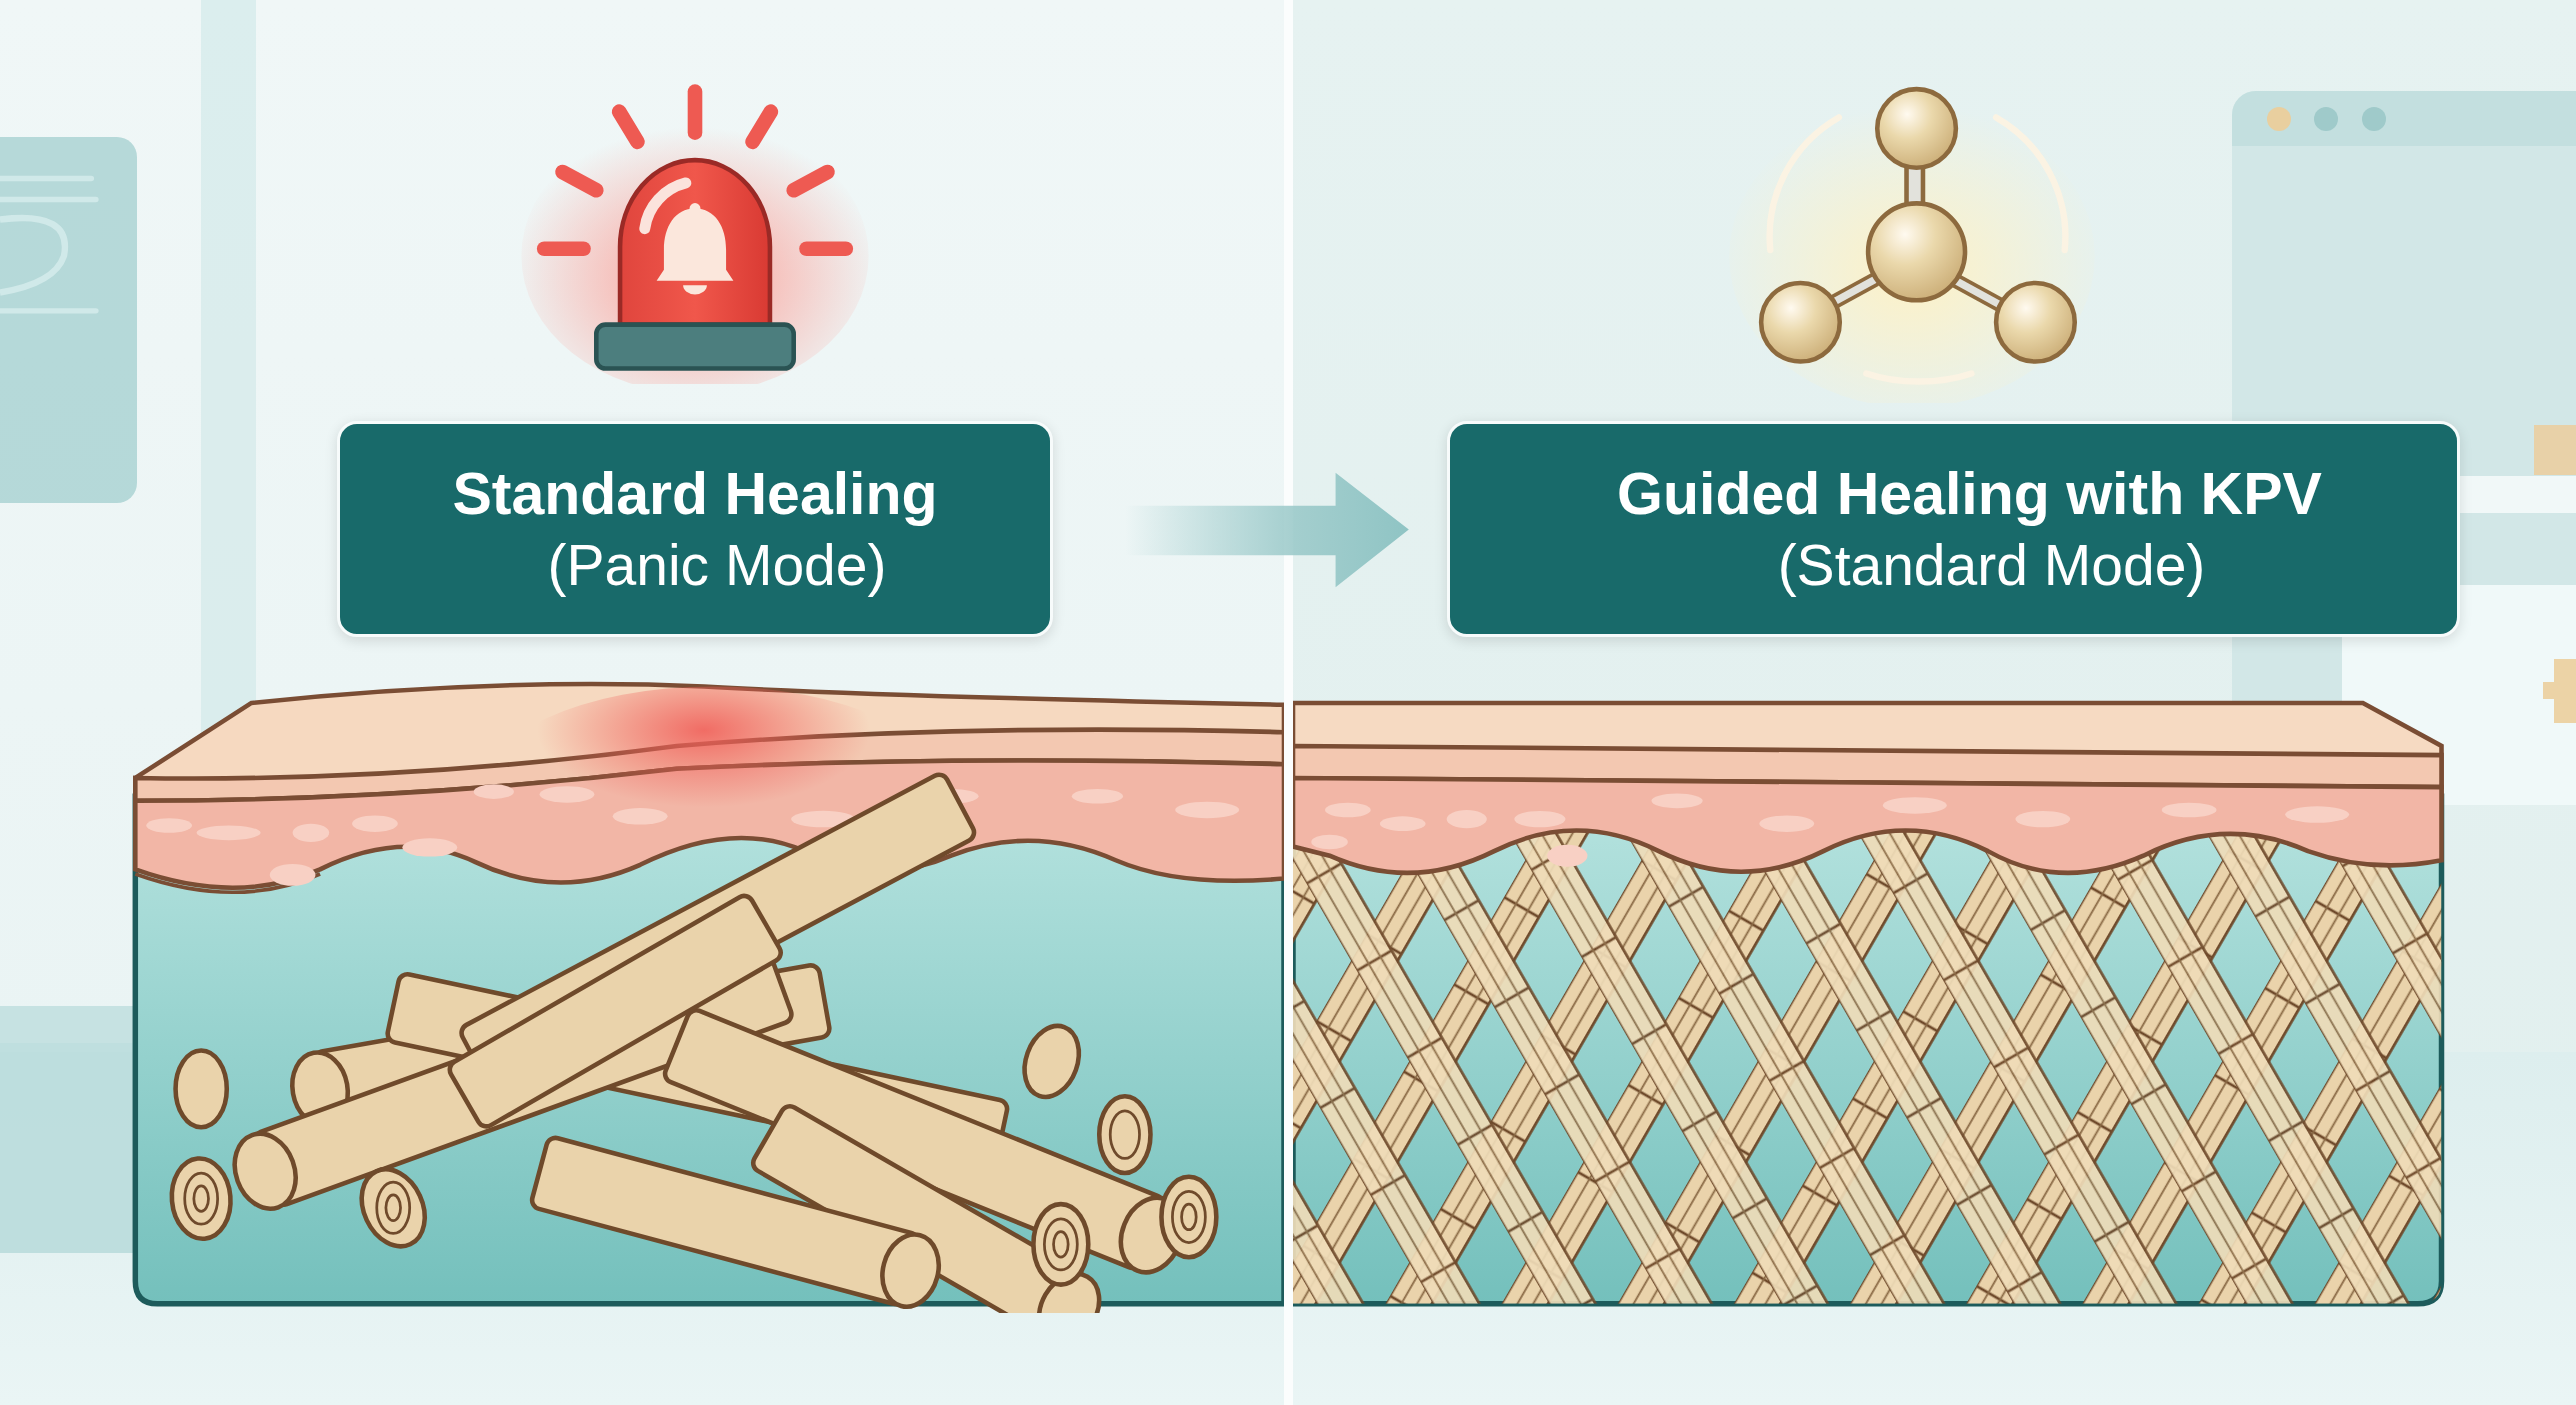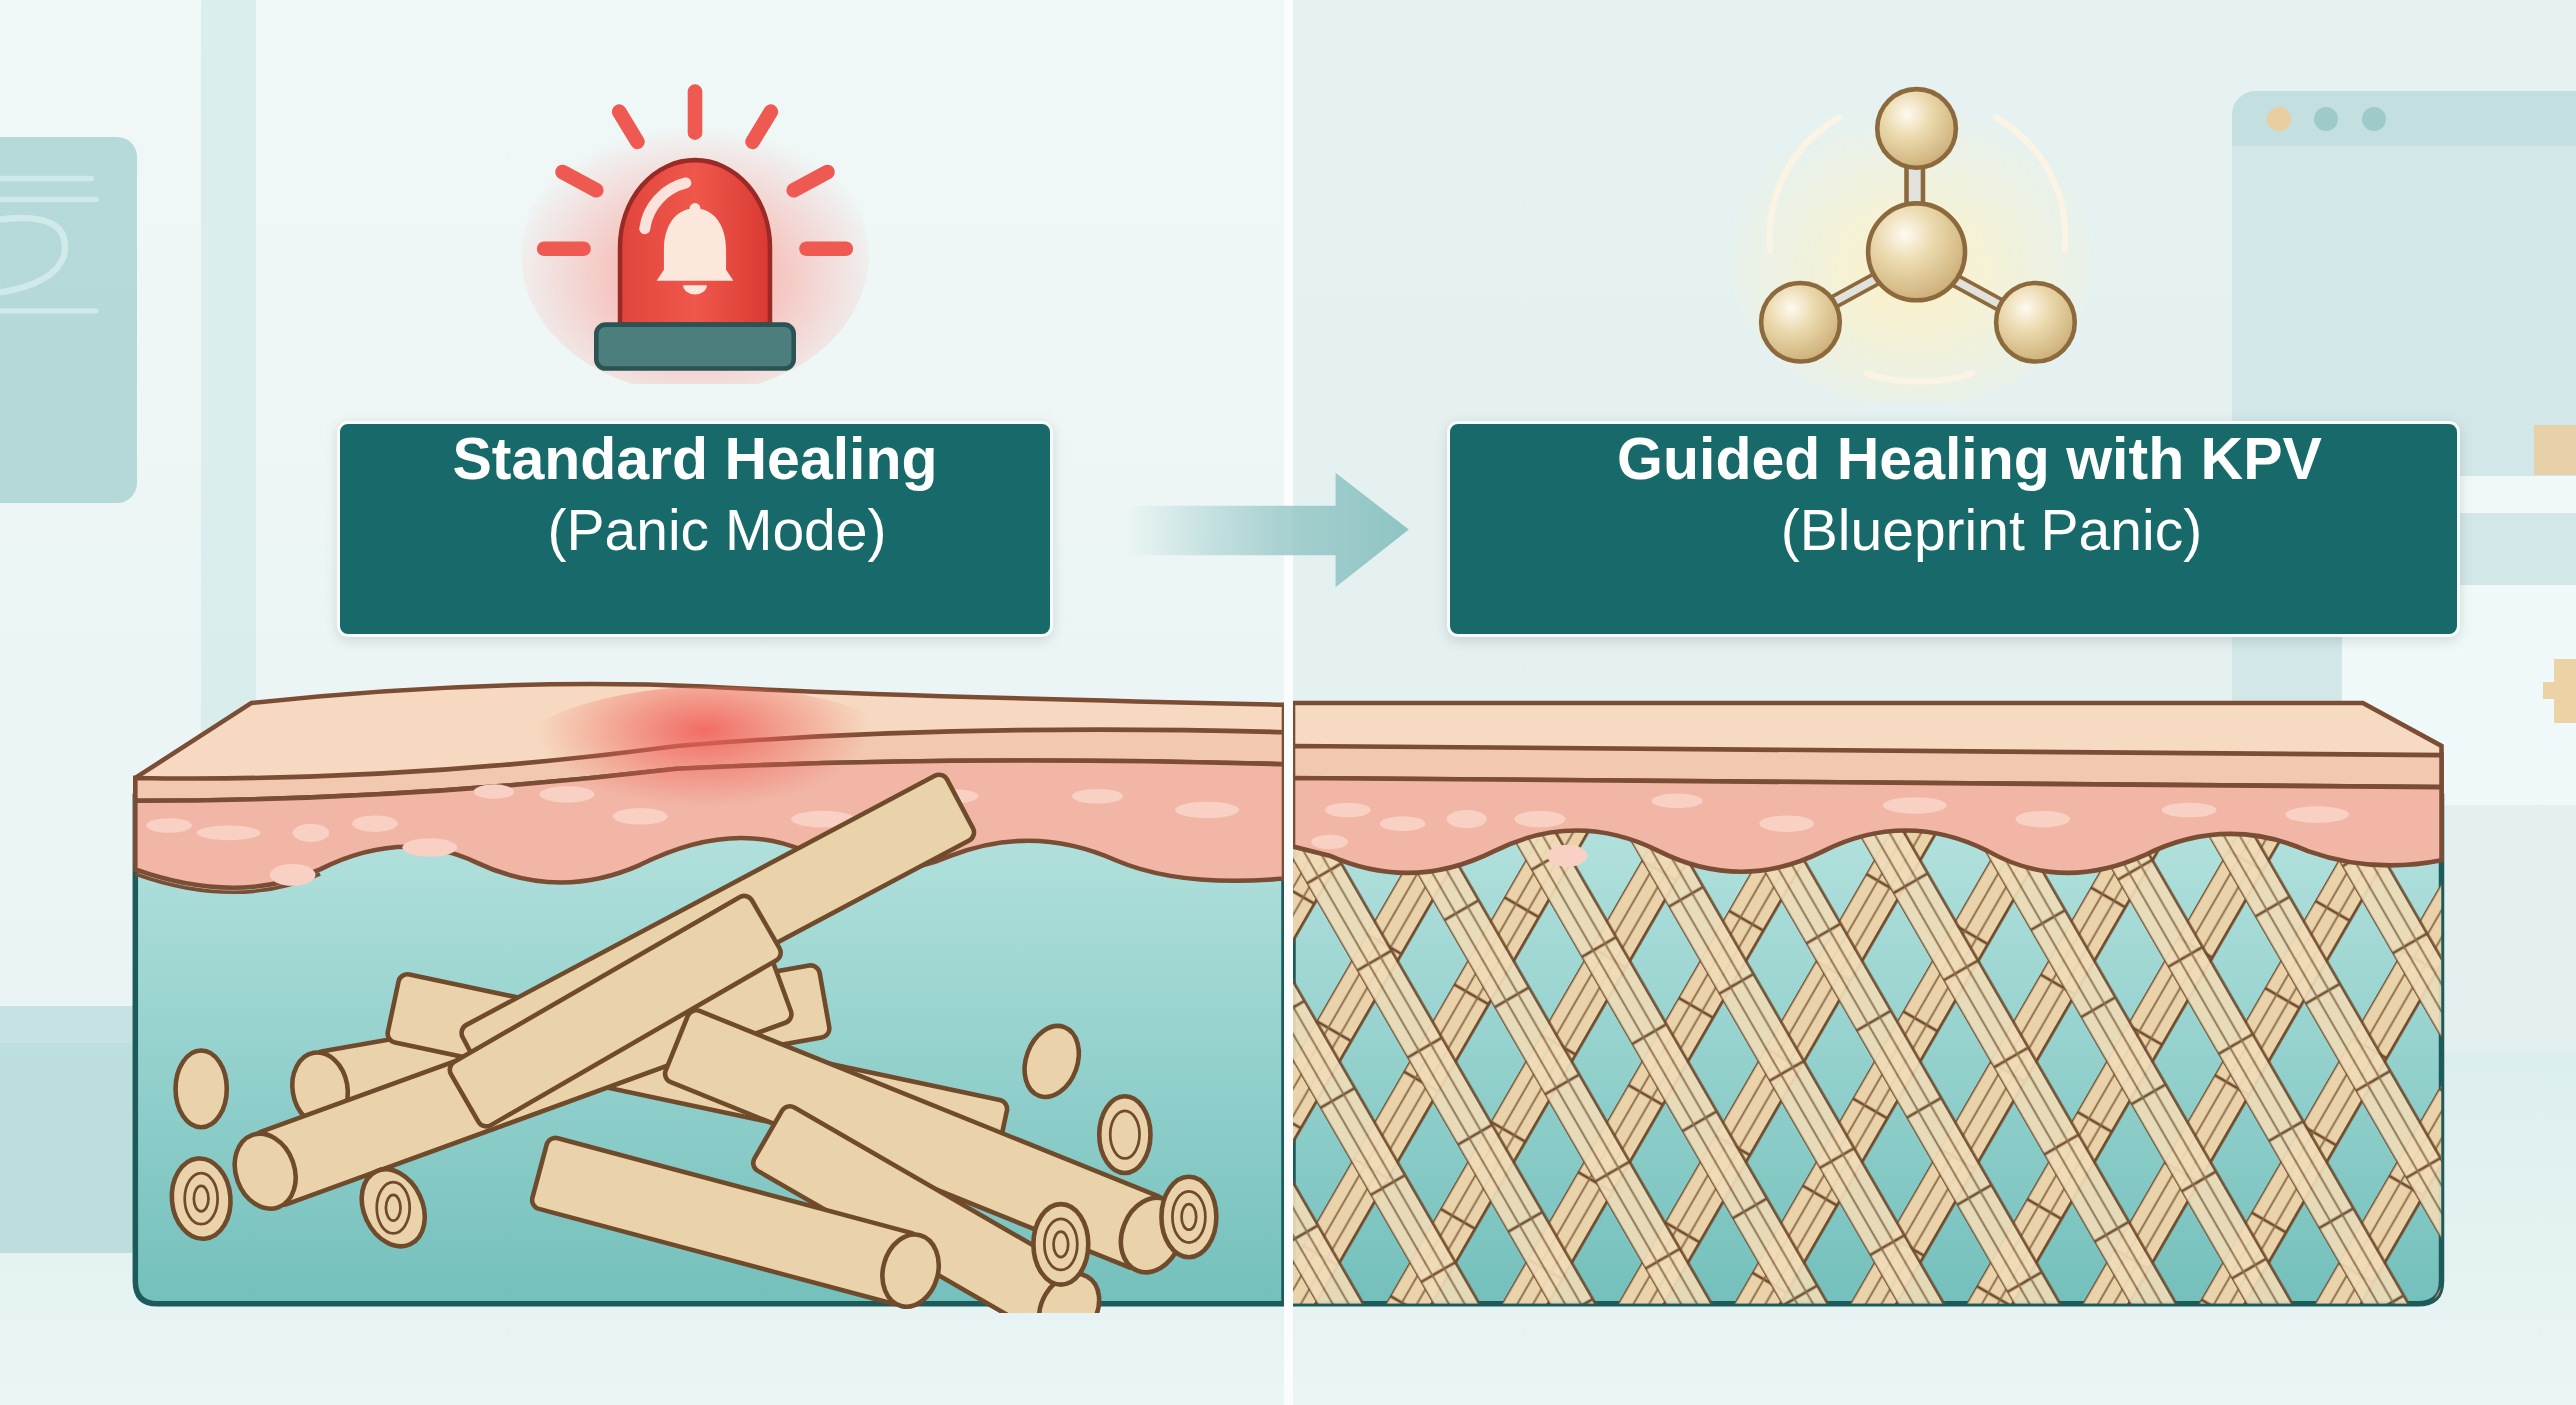--- a/index.html
+++ b/index.html
@@ -19,23 +19,23 @@
   .monitor{left:2232px;top:91px;width:344px;height:714px;background:#cfe5e5;border-radius:24px 0 0 0;opacity:.9;}
   .monitor-bar{left:2232px;top:91px;width:344px;height:55px;background:#c3dfdf;border-radius:24px 0 0 0;}
   .dot{width:24px;height:24px;border-radius:50%;top:107px;}
   .right-shelf{left:2378px;top:476px;width:198px;height:37px;background:#f4f9f9;opacity:.9;}
   .right-box{left:2534px;top:425px;width:42px;height:50px;background:#e8d1a8;}
   .cabinet-door{left:2342px;top:585px;width:234px;height:220px;background:#f6fbfb;border-radius:12.8px 0 0 12.8px;opacity:.85;}
   .cross-h{left:2543px;top:682px;width:33px;height:16.5px;background:#ecd3a6;}
   .cross-v{left:2554px;top:659px;width:22px;height:64px;background:#ecd3a6;}
 
   
-  .label{background:#186a6a;color:#fff;border:3.7px solid #f7fbfb;border-radius:11px;
+  .label{background:#186a6a;color:#fff;border:3.7px solid #f7fbfb;border-radius:20px;
          box-shadow:0 3.7px 12.8px rgba(0,0,0,.12);text-align:center;display:flex;flex-direction:column;
-         z-index:5;}
+         justify-content:center;z-index:5;}
   .label .t1{font-weight:700;font-size:59px;line-height:71px;}
   .label .t2{font-weight:400;font-size:57px;line-height:70px;margin-left:44px;}
   .label-left{left:337px;top:421px;width:710px;height:210px;}
   .label-right{left:1447px;top:421px;width:975px;height:210px;padding-left:32px;}
 
   .arrow{left:1125px;top:471px;width:293px;height:119px;z-index:4;}
 
   
   .siren{left:512px;top:55px;width:366px;height:329px;z-index:4;}
   .molecule{left:1720px;top:55px;width:384px;height:348px;z-index:4;}
@@ -138,21 +138,21 @@
     <circle cx="345" cy="292" r="43" fill="url(#ball)" stroke="#8d6a3e" stroke-width="5"></circle>
   </svg>
 </div>
 
 <div class="abs label label-left">
   <div class="t1">Standard Healing</div>
   <div class="t2">(Panic Mode)</div>
 </div>
 <div class="abs label label-right">
   <div class="t1">Guided Healing with KPV</div>
-  <div class="t2">(Blueprint Panic)</div>
+  <div class="t2">(Standard Mode)</div>
 </div>
 
 <div class="abs arrow">
   <svg width="293" height="119" viewBox="0 0 320 130">
     <defs>
       <linearGradient id="arr" x1="0" x2="1">
         <stop offset="0" stop-color="#8fc4c4" stop-opacity="0"></stop>
         <stop offset=".6" stop-color="#9ccaca" stop-opacity=".9"></stop>
         <stop offset="1" stop-color="#8fc4c4"></stop>
       </linearGradient>

